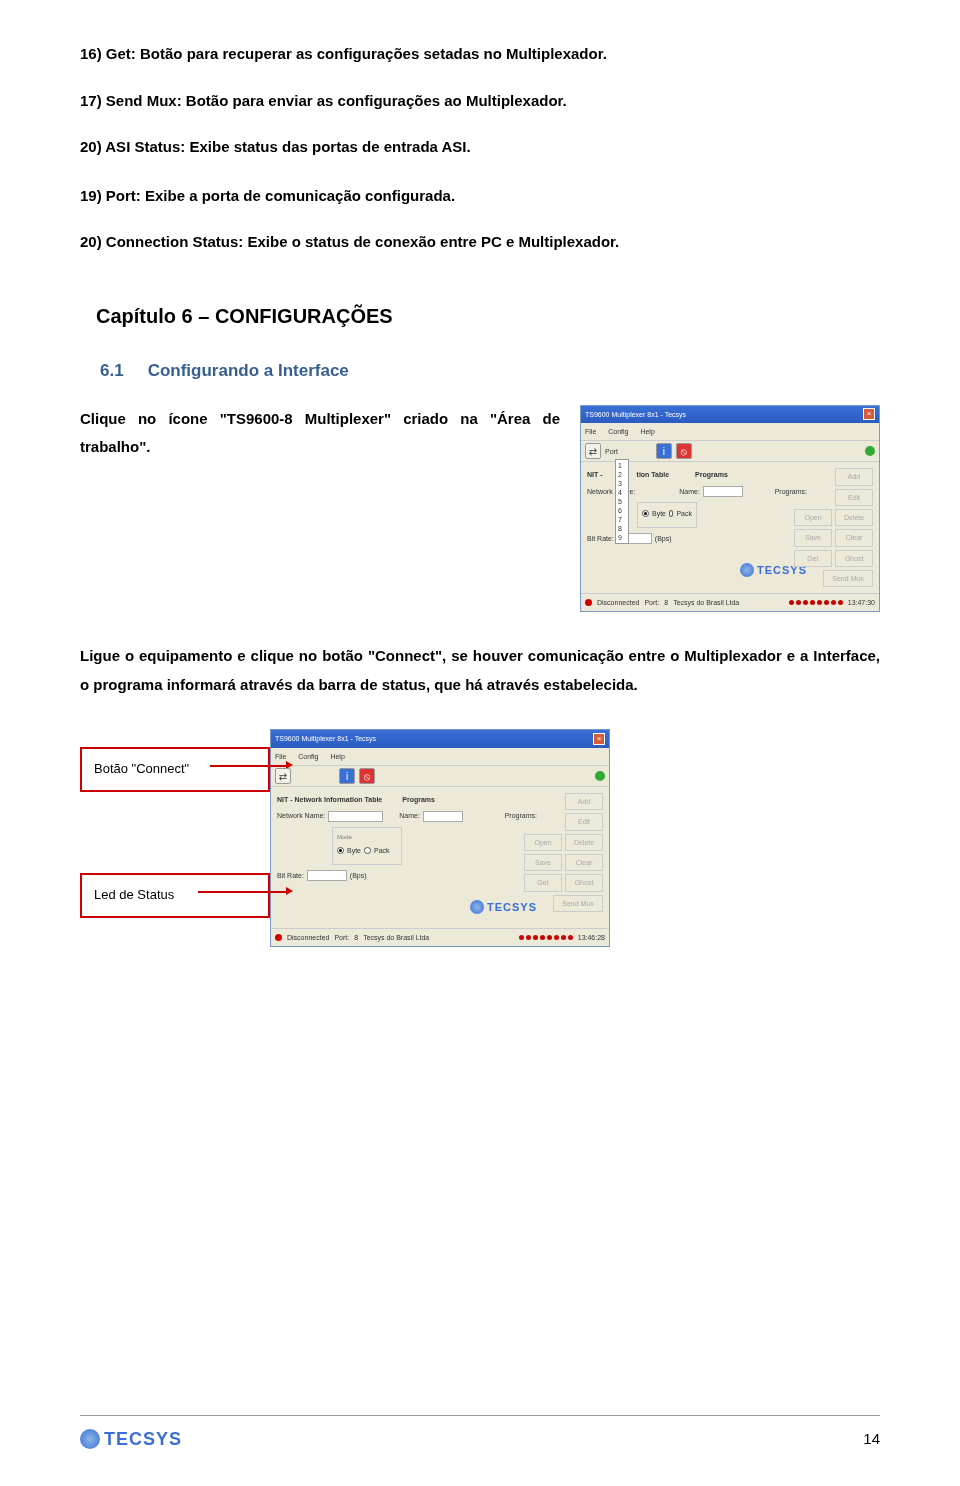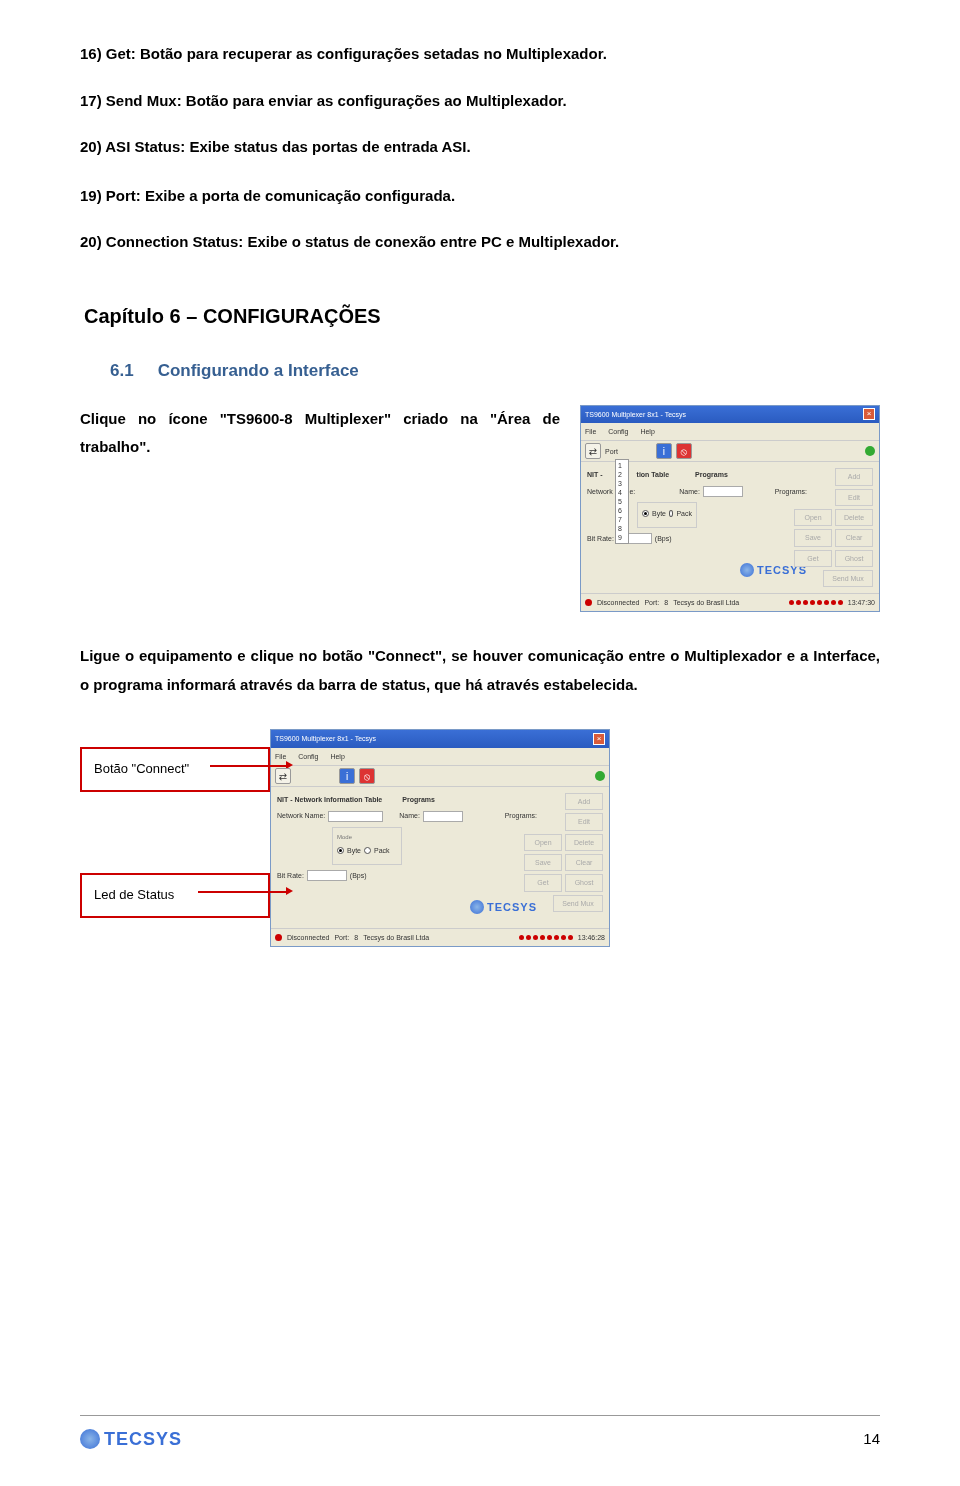--- a/index.html
+++ b/index.html
@@ -11,22 +11,22 @@
     color: #000;
     position: relative;
     padding: 40px 80px 0 80px;
     font-size: 15px;
     line-height: 1.9;
   }
   .para { margin-bottom: 18px; text-align: justify; font-weight: bold; }
   .bullet-list { list-style: none; margin: 10px 0 20px 30px; }
   .bullet-list li::before { content: "•"; margin-right: 14px; }
   .bullet-list li { margin-bottom: 10px; }
-  .chapter-title { font-size: 20px; font-weight: bold; margin: 40px 0 20px 4px; }
-  .sub-title { color: #365f91; font-size: 17px; font-weight: bold; margin-bottom: 18px; margin-left: 30px; }
+  .chapter-title { font-size: 20px; font-weight: bold; margin: 40px 0 20px 16px; }
+  .sub-title { color: #365f91; font-size: 17px; font-weight: bold; margin-bottom: 18px; margin-left: 20px; }
   .sub-title .num { margin-right: 24px; }
   .two-col { display: flex; gap: 20px; align-items: flex-start; margin-bottom: 30px; }
   .two-col .txt { flex: 1 1 55%; }
   .two-col .img { flex: 0 0 300px; }
   .shot {
     background: #ece9d8;
     border: 1px solid #7a9ac7;
     font-size: 7px;
     color: #333;
     width: 300px;

